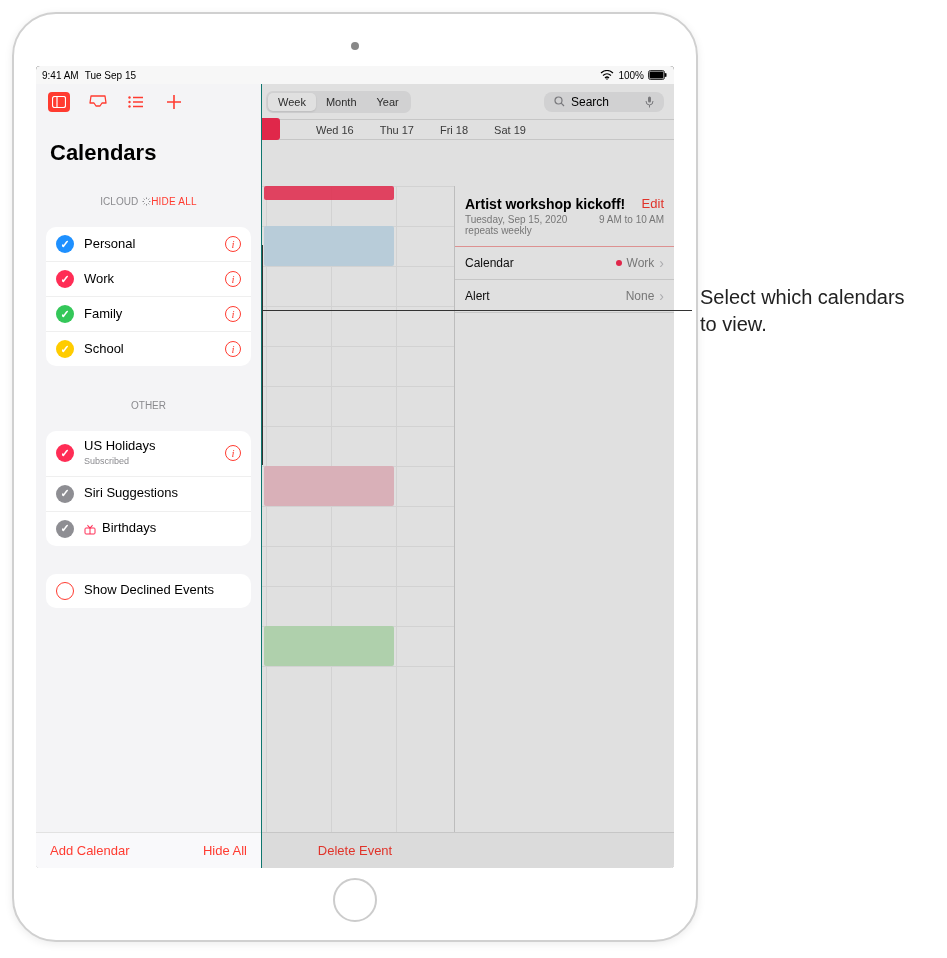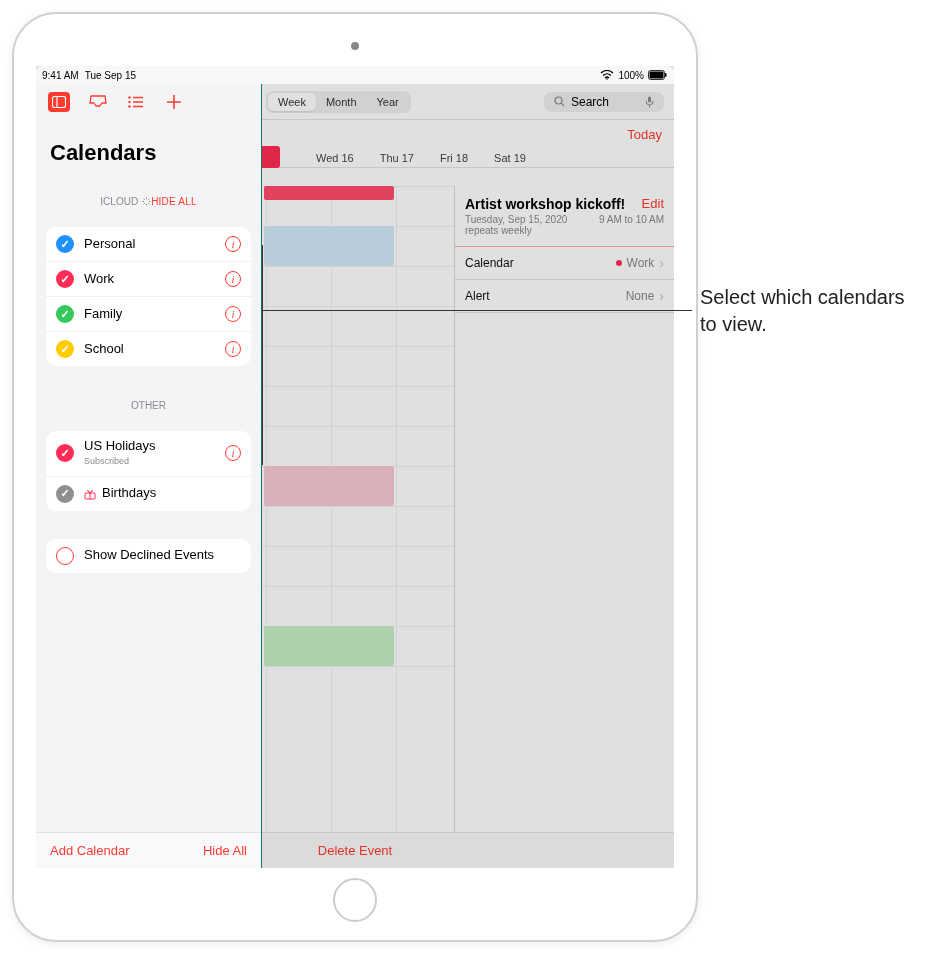--- a/index.html
+++ b/index.html
@@ -256,23 +256,20 @@
                 </svg>
             </span>
             <span>Search</span>
             <span style="margin-left:auto">
               <svg width="9" height="12" viewBox="0 0 9 12">
                   <rect x="3" y="0.5" width="3" height="6" rx="1.5" fill="#8a8a8e"></rect>
                   <path d="M1 5 Q1 9 4.5 9 Q8 9 8 5 M4.5 9 L4.5 11.5" stroke="#8a8a8e" stroke-width="1" fill="none"></path>
                 </svg>
             </span>
           </div>
-        </div>
-        <div class="back-header">
-          <span>Today</span>
         </div>
         <div class="back-days">
           <div class="day-pill"></div>
           <span style="margin-left:50px">Wed 16</span>
           <span>Thu 17</span>
           <span>Fri 18</span>
           <span>Sat 19</span>
         </div>
 
         <div class="cal-grid">
@@ -417,20 +414,24 @@
           <div class="sb-row">
             <span class="check-circle cc-pink"></span>
             <span class="sb-label">
               <span>US Holidays</span><br>
               <span class="sb-sublabel">Subscribed</span>
             </span>
             <span class="info-circle">i</span>
           </div>
           <div class="sb-row">
             <span class="check-circle cc-gray"></span>
+            <span class="sb-label">Siri Suggestions</span>
+          </div>
+          <div class="sb-row">
+            <span class="check-circle cc-gray"></span>
             <span class="birthday-icn">
               <svg width="12" height="12" viewBox="0 0 12 12">
                   <rect x="1" y="5" width="10" height="6" rx="1" stroke="#ff2d55" stroke-width="1" fill="none"></rect>
                   <line x1="6" y1="5" x2="6" y2="11" stroke="#ff2d55" stroke-width="1"></line>
                   <path d="M6 5 Q3 1 4 3 Q5 5 6 5 Q7 5 8 3 Q9 1 6 5" stroke="#ff2d55" stroke-width="1" fill="none"></path>
                 </svg>
             </span>
             <span class="sb-label">Birthdays</span>
           </div>
         </div>

